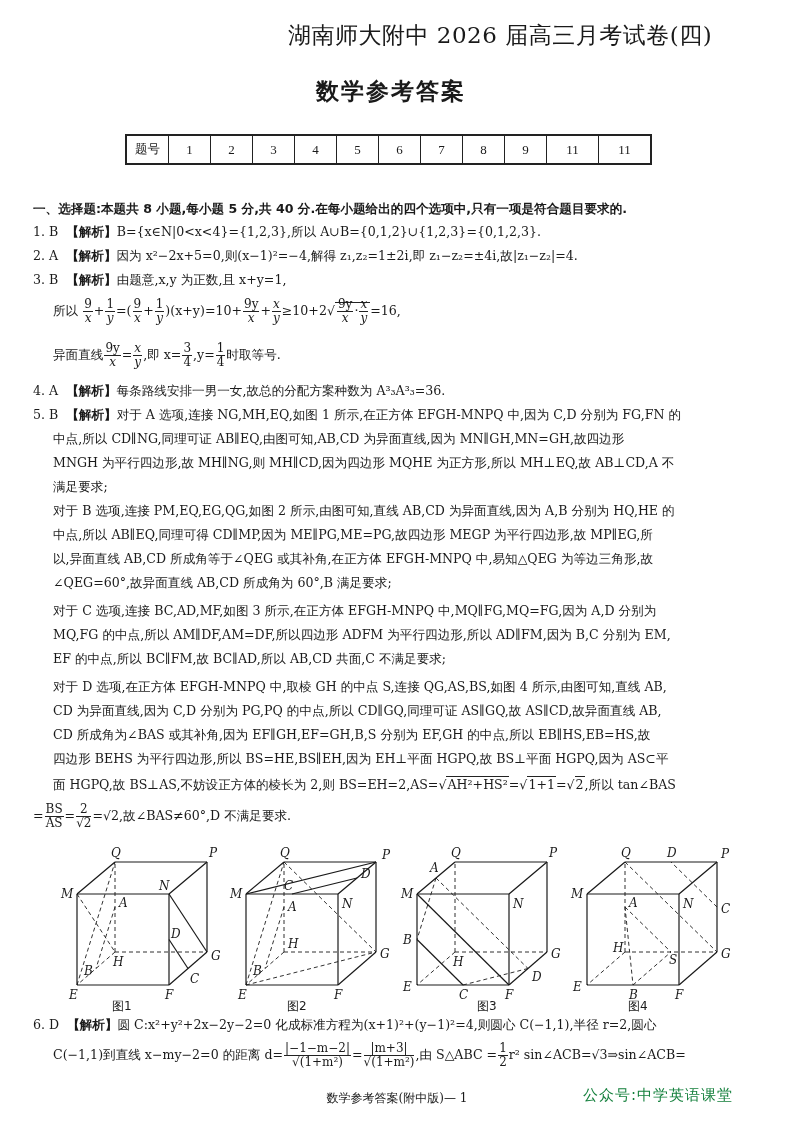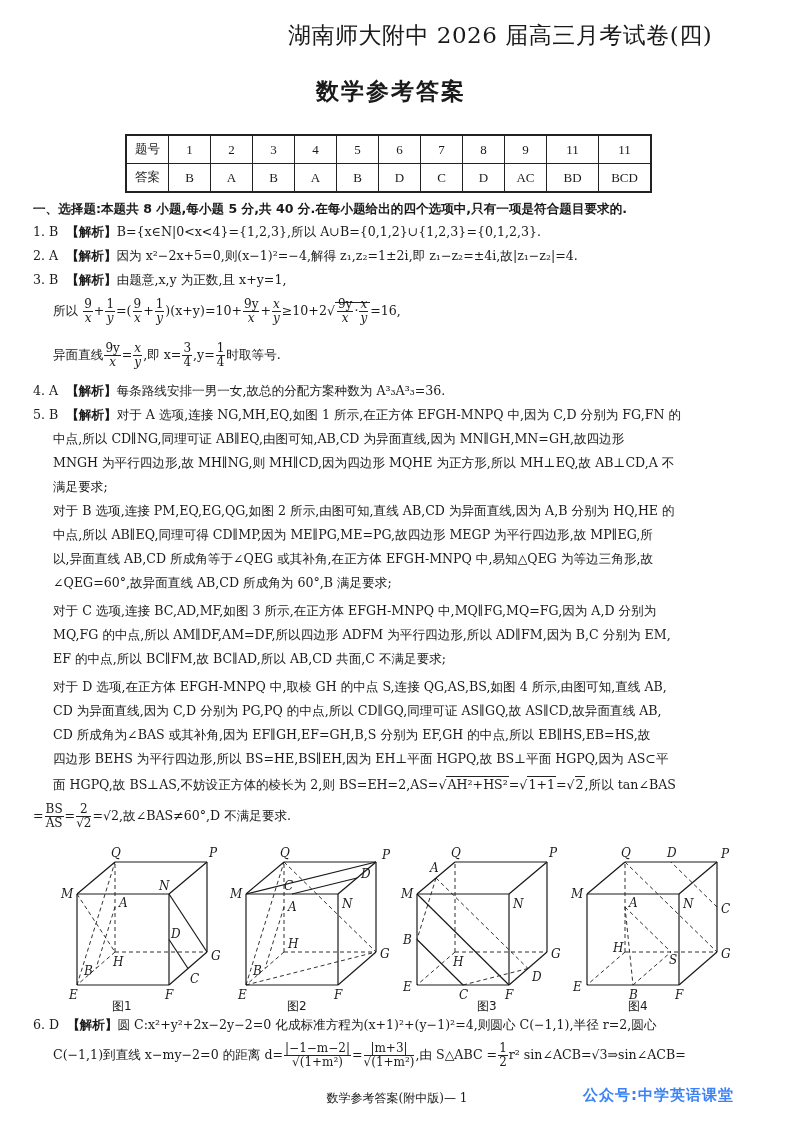--- a/index.html
+++ b/index.html
@@ -45,22 +45,22 @@
   .fig { position: absolute; top: 838px; }
   .fig svg { overflow: visible; }
   .fig-caption {
     position: absolute; font-family: "DejaVu Sans", sans-serif; font-size: 12px; white-space: nowrap;
   }
   .footer {
     position: absolute; left: 0; width: 794px; top: 1090px; text-align: center;
     font-size: 12px; font-family: "DejaVu Serif", serif;
   }
   .watermark {
-    position: absolute; left: 583px; top: 1086px; color: #3b82f6; font-size: 15px;
-    font-weight: bold; font-family: "DejaVu Sans", sans-serif; letter-spacing: 1px; white-space: nowrap;
+    position: absolute; left: 583px; top: 1086px; color: #15803d; font-size: 15px;
+    font-weight: normal; font-family: "DejaVu Sans", sans-serif; letter-spacing: 1px; white-space: nowrap;
   }
 </style>
 </head>
 <body>
 
 <div class="abs title">湖南师大附中 2026 届高三月考试卷(四)</div>
 <div class="abs subtitle">数学参考答案</div>
 
 <table class="answers">
   <tbody>
@@ -71,34 +71,20 @@
     <td>3</td>
     <td>4</td>
     <td>5</td>
     <td>6</td>
     <td>7</td>
     <td>8</td>
     <td>9</td>
     <td class="wide">11</td>
     <td class="wide">11</td>
   </tr>
-  <tr>
-    <td class="head">答案</td>
-    <td>B</td>
-    <td>A</td>
-    <td>B</td>
-    <td>A</td>
-    <td>B</td>
-    <td>D</td>
-    <td>C</td>
-    <td>D</td>
-    <td>AC</td>
-    <td class="wide">BD</td>
-    <td class="wide">BCD</td>
-  </tr>
 </tbody>
   </table>
 
 <div class="line sec" style="top:201px;">一、选择题:本题共 8 小题,每小题 5 分,共 40 分.在每小题给出的四个选项中,只有一项是符合题目要求的.</div>
 
 <div class="line" style="top:224px;">
   <span>1. B</span>&nbsp;
   <span class="tag">【解析】</span><span>B={x∈N|0&lt;x&lt;4}={1,2,3},所以 A∪B={0,1,2}∪{1,2,3}={0,1,2,3}.</span>
 </div>
 

